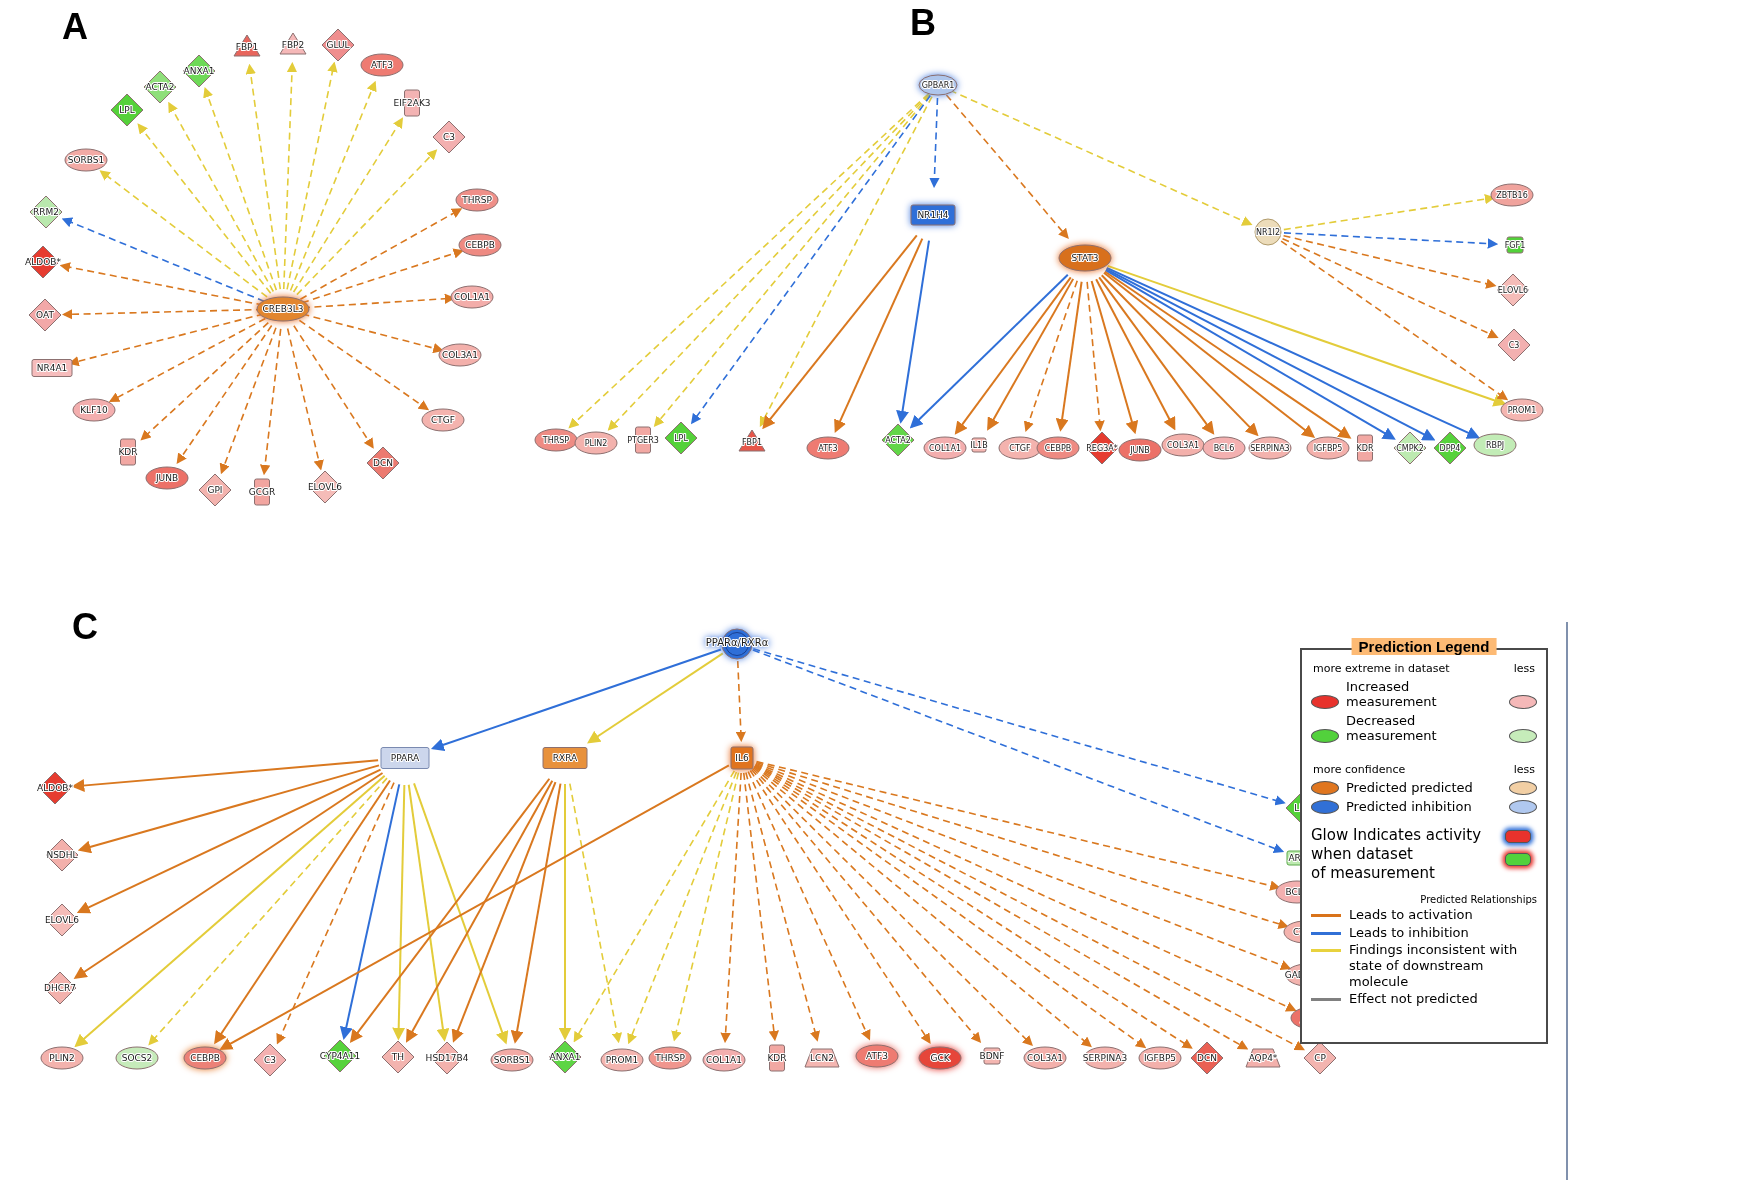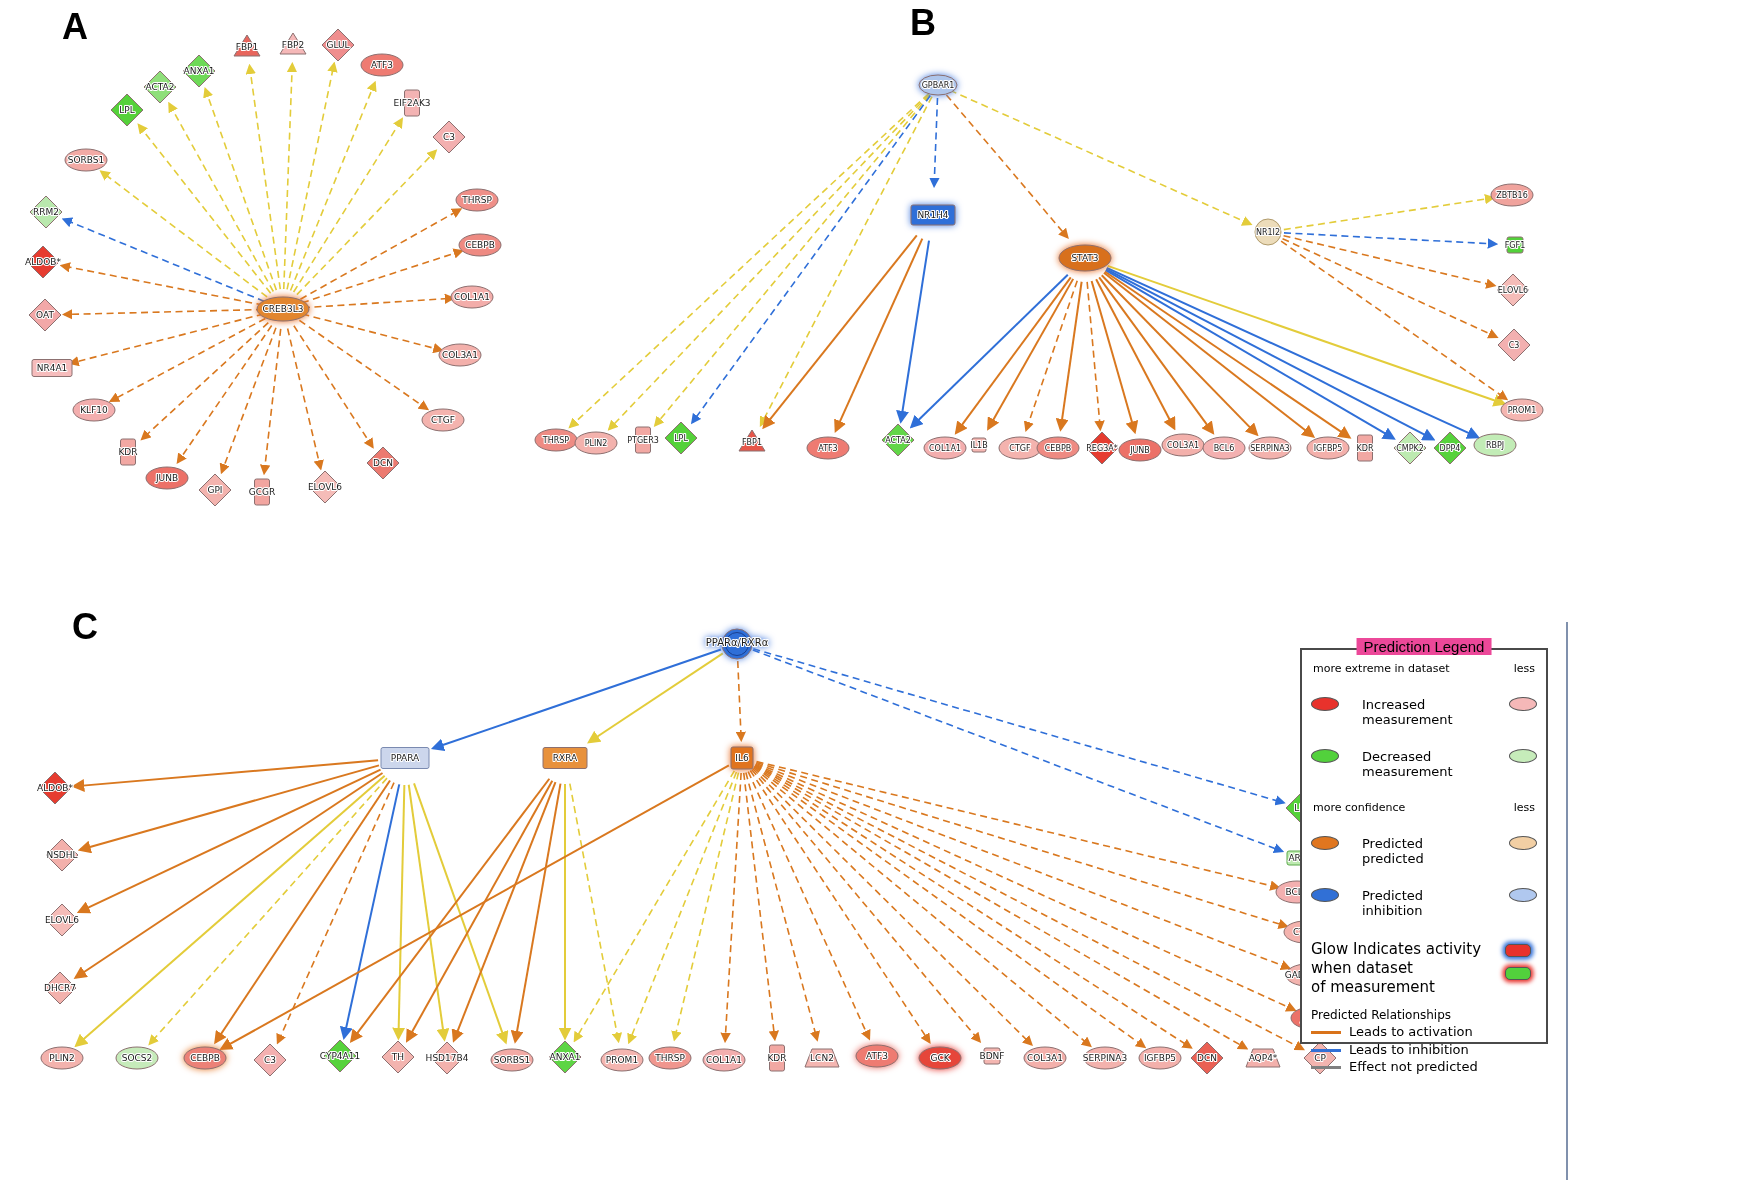--- a/index.html
+++ b/index.html
@@ -3,31 +3,31 @@
 <meta charset="utf-8">
 <style>
   *{margin:0;padding:0;box-sizing:border-box}
   html,body{width:1738px;height:1182px}
   body{background:#ffffff;font-family:"DejaVu Sans",sans-serif;position:relative;overflow:hidden}
   .panel-label{position:absolute;font-size:36px;font-weight:bold;color:#000;font-family:"Liberation Sans",sans-serif}
   #network-svg{position:absolute;left:0;top:0}
   #network-svg text{font-family:"DejaVu Sans",sans-serif;paint-order:stroke;stroke:#ffffff;stroke-width:2.2px;stroke-linejoin:round;fill:#1a1a1a}
   .v-divider{position:absolute;left:1566px;top:622px;width:2px;height:558px;background:#8091ad}
   .legend{position:absolute;left:1300px;top:648px;width:248px;height:396px;border:2px solid #4a4a4a;background:#fff;padding:10px 9px 6px 9px;font-size:12px;color:#000}
-  .legend-title{position:absolute;top:-12px;left:50%;transform:translateX(-50%);background:#ec4899;padding:0 7px;font-weight:normal;font-size:15px;white-space:nowrap;font-family:"Liberation Sans",sans-serif}
+  .legend-title{position:absolute;top:-12px;left:50%;transform:translateX(-50%);background:#fdba74;padding:0 7px;font-weight:bold;font-size:15px;white-space:nowrap;font-family:"Liberation Sans",sans-serif}
   .legend-cols{display:flex;justify-content:space-between;font-size:11px;margin:2px 2px 3px 2px}
   .legend-cols.mt{margin-top:20px}
-  .legend-item{display:flex;align-items:flex-start;gap:23px;margin:22px 0}
+  .legend-item{display:flex;align-items:flex-end;gap:7px;margin:4px 0}
   .pill{display:inline-block;width:28px;height:14px;border-radius:50%;border:1px solid #555;flex:none}
   .legend-label{flex:1;font-size:13px}
   .glow-block{display:flex;justify-content:space-between;margin-top:12px}
   .glow-text{font-size:15px;line-height:1.25}
   .glow-icons{display:flex;flex-direction:column;gap:10px;margin:4px 6px 0 0}
   .glow-icons .pill{width:26px;height:13px;border-radius:5px}
-  .rel-title{text-align:left;font-size:12px;margin-top:12px;margin-bottom:2px}
+  .rel-title{text-align:right;font-size:10px;margin-top:12px;margin-bottom:2px}
   .rel-item{display:flex;gap:8px;margin:2px 0;align-items:flex-start}
   .line-sample{width:30px;height:3px;flex:none;margin-top:7px}
   .rel-label{font-size:13px;line-height:1.2;max-width:170px}
 </style>
 </head>
 <body>
 
 <div class="panel-label" style="left:62px;top:6px">A</div>
 <div class="panel-label" style="left:910px;top:2px">B</div>
 <div class="panel-label" style="left:72px;top:606px">C</div>
@@ -598,16 +598,20 @@
 
   <div class="rel-item">
     <span class="line-sample" style="background-color: rgb(217, 115, 26);"></span>
     <span class="rel-label">Leads to activation</span>
   </div>
   <div class="rel-item">
     <span class="line-sample" style="background-color: rgb(49, 112, 214);"></span>
     <span class="rel-label">Leads to inhibition</span>
   </div>
   <div class="rel-item">
+    <span class="line-sample" style="background-color: rgb(232, 210, 62);"></span>
+    <span class="rel-label">Findings inconsistent with state of downstream molecule</span>
+  </div>
+  <div class="rel-item">
     <span class="line-sample" style="background-color: rgb(128, 128, 128);"></span>
     <span class="rel-label">Effect not predicted</span>
   </div>
 </div>
 
 </body></html>

